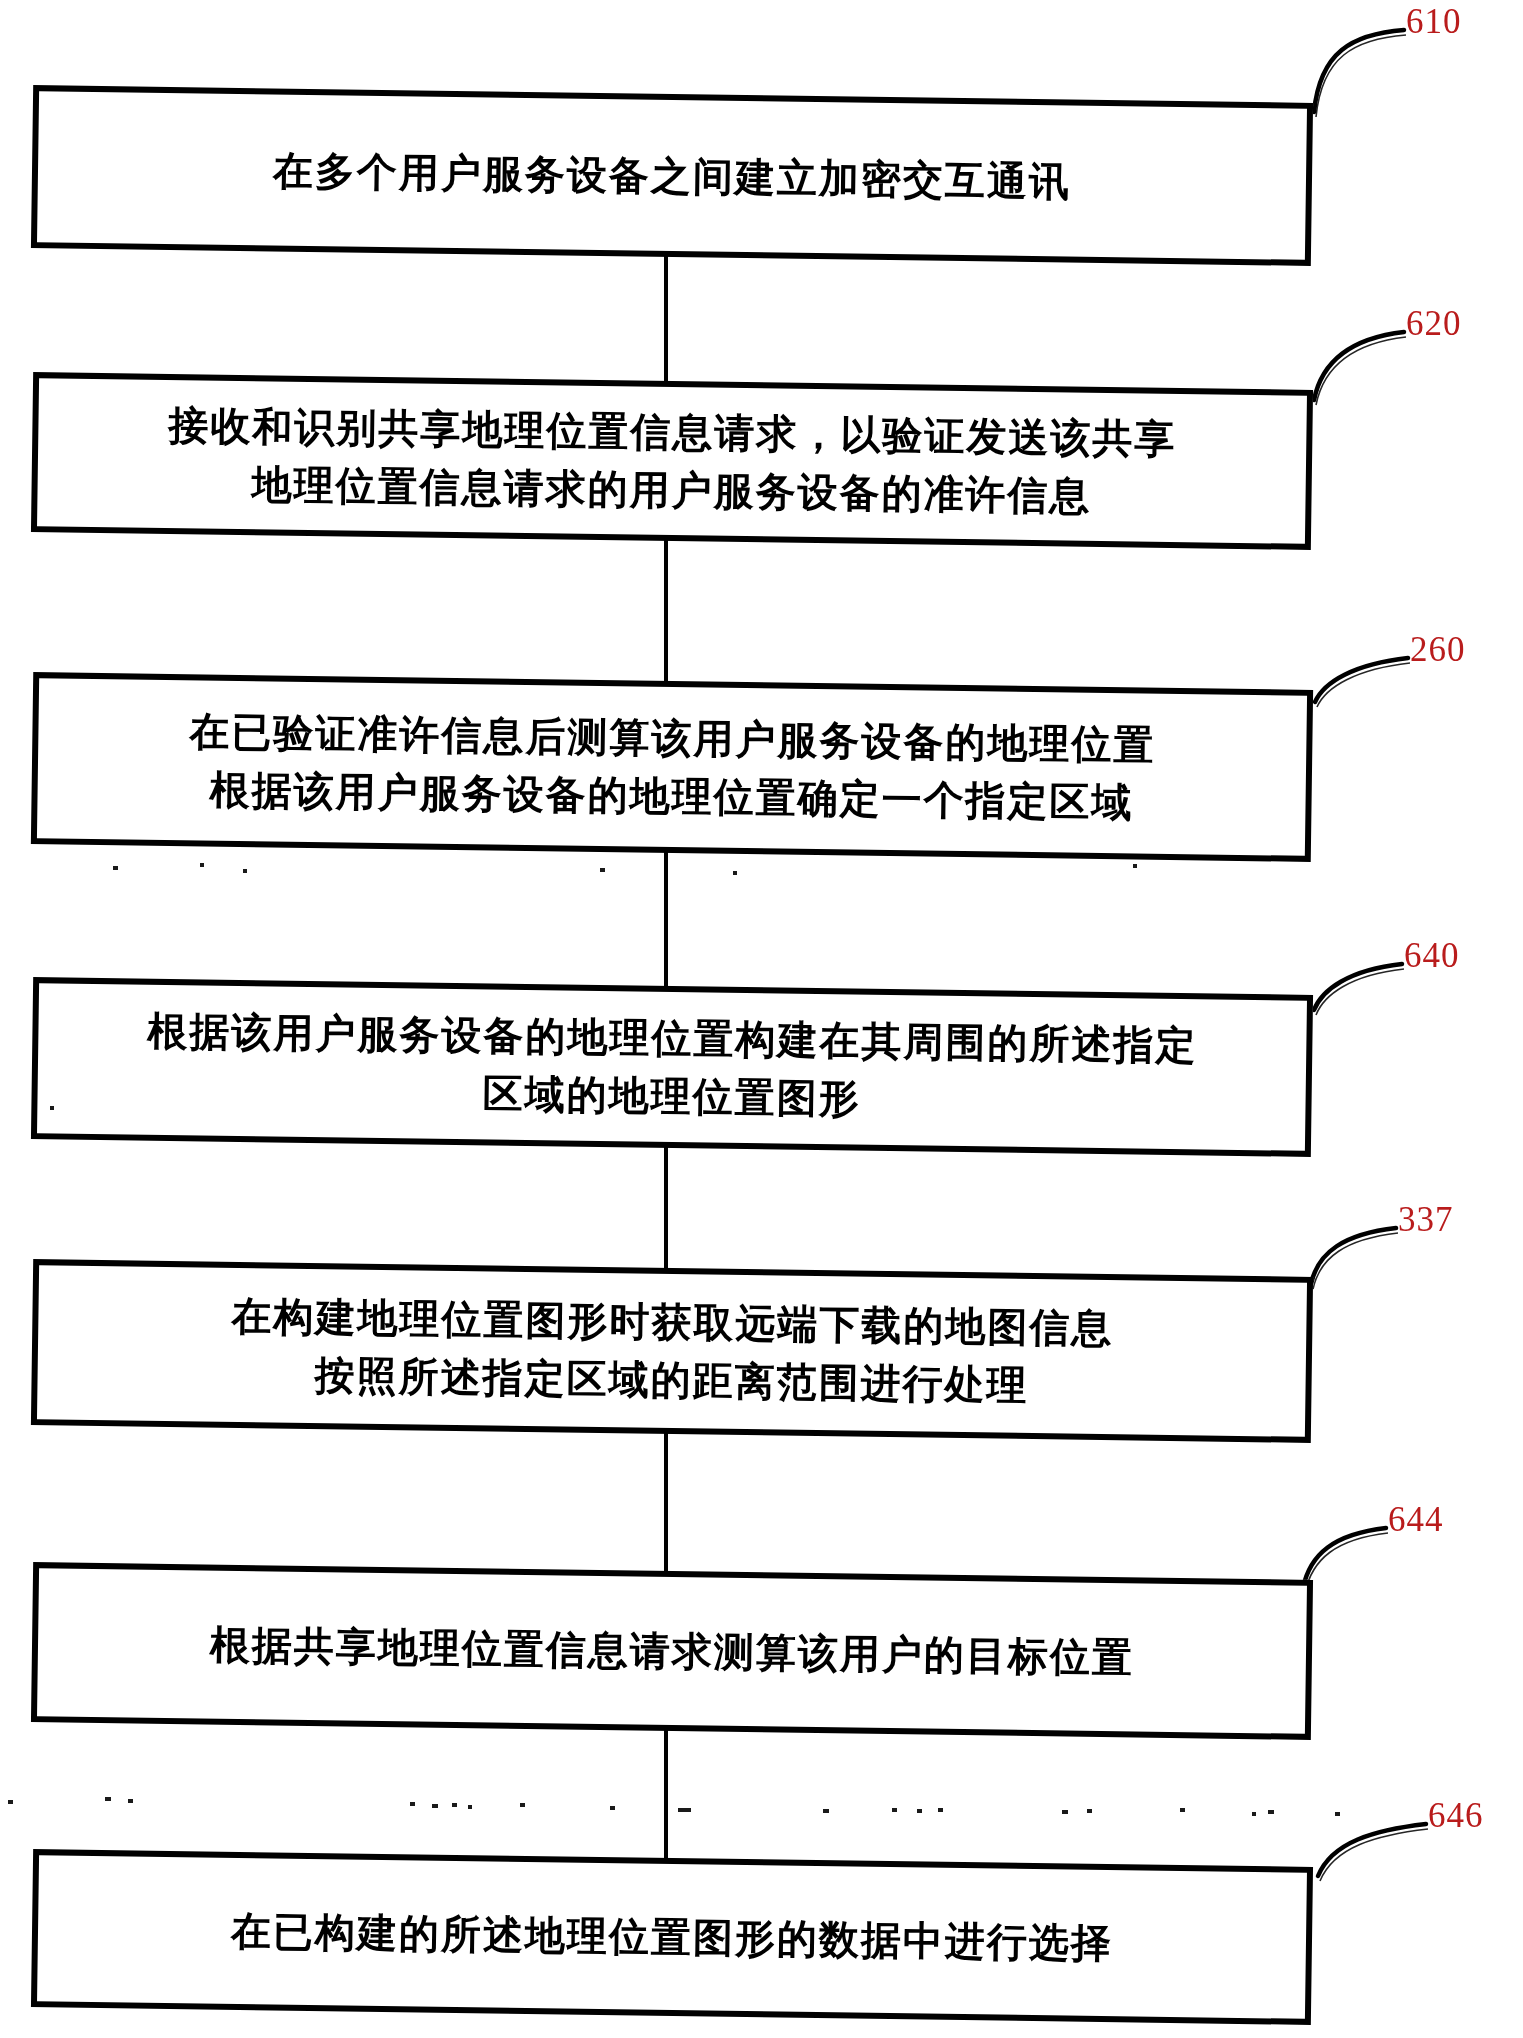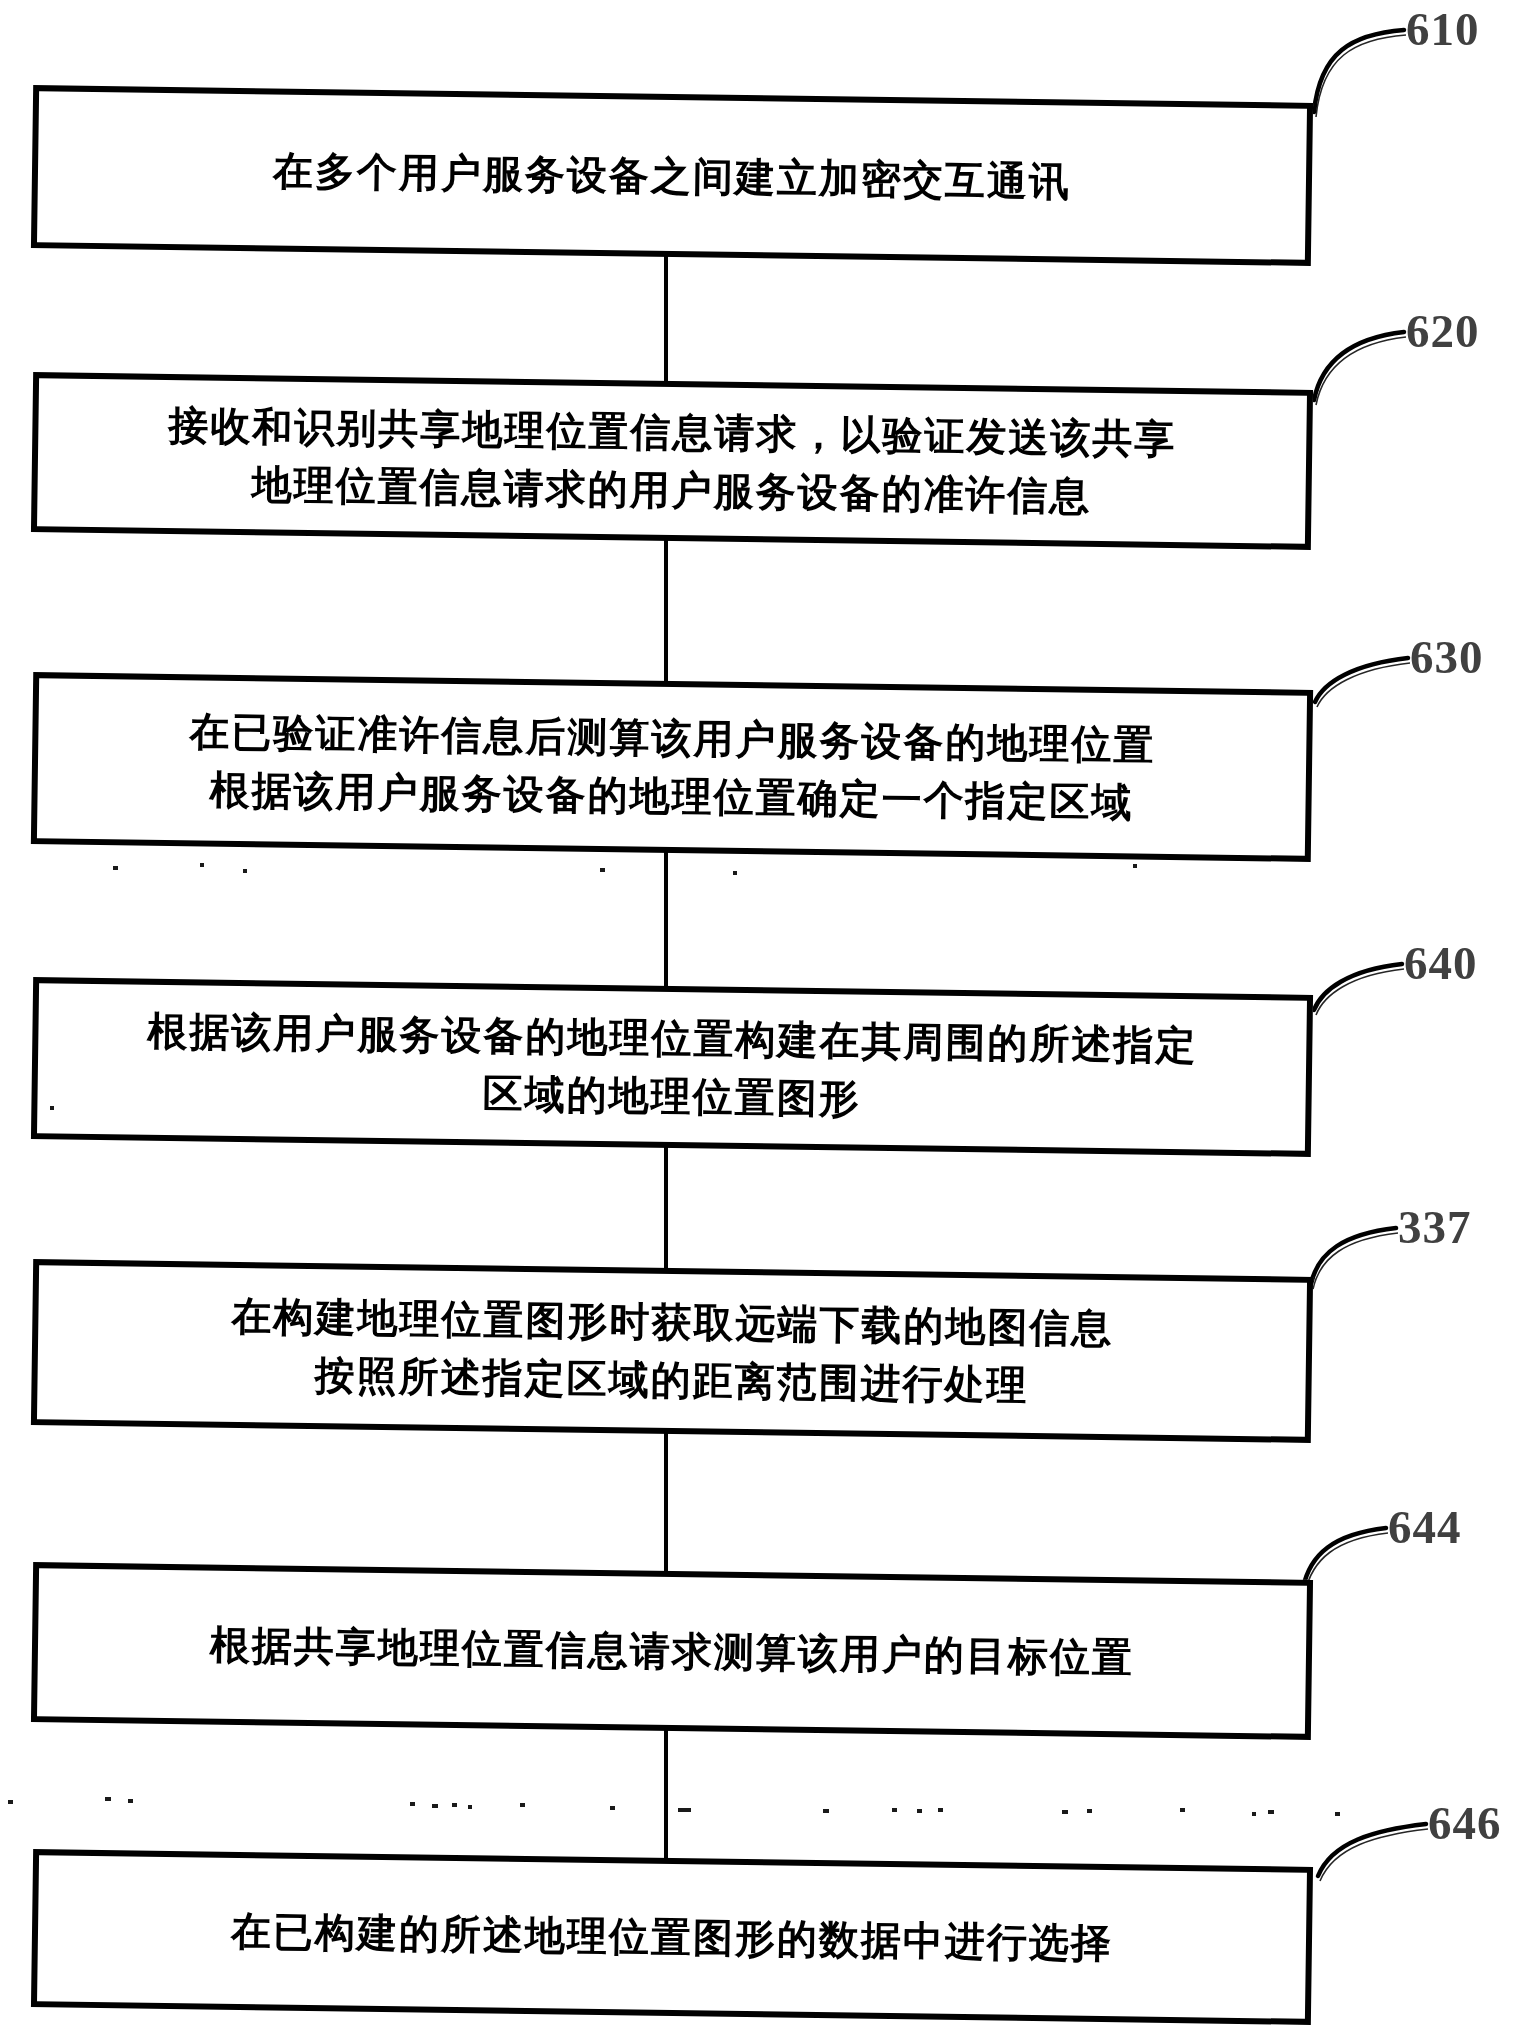--- a/index.html
+++ b/index.html
@@ -35,23 +35,23 @@
   }
   .connector {
     position: absolute;
     left: 664px;
     width: 4px;
     background: #000;
   }
   .step-label {
     position: absolute;
     font-family: "Liberation Serif", serif;
-    font-weight: 700;
-    font-size: 47px;
-    color: #404040;
+    font-weight: 400;
+    font-size: 35px;
+    color: #b91c1c;
     letter-spacing: 1px;
   }
   .leaders {
     position: absolute;
     left: 0; top: 0;
     width: 1523px;
     height: 2038px;
     pointer-events: none;
   }
   .artifact {
@@ -81,21 +81,21 @@
       <path d="M 1408 658 C 1354 664, 1324 682, 1315 702"></path>
       <path d="M 1402 964 C 1348 970, 1322 990, 1314 1010"></path>
       <path d="M 1396 1228 C 1344 1234, 1318 1252, 1311 1284"></path>
       <path d="M 1386 1528 C 1334 1534, 1310 1554, 1303 1588"></path>
       <path d="M 1426 1824 C 1374 1830, 1332 1842, 1318 1876"></path>
     </g>
   </svg>
 
   <div class="step-label" style="left:1406px; top:2px;">610</div>
   <div class="step-label" style="left:1406px; top:304px;text-align:right;">620</div>
-  <div class="step-label" style="left:1410px; top:630px;">630</div>
+  <div class="step-label" style="left:1410px; top:630px;">260</div>
   <div class="step-label" style="left:1404px; top:936px;">640</div>
   <div class="step-label" style="left:1398px; top:1200px;">337</div>
   <div class="step-label" style="left:1388px; top:1500px;text-align:center;">644</div>
   <div class="step-label" style="left:1428px; top:1796px;">646</div>
 
   <div class="flow-box" style="top:94px; height:163px;">
     <div class="box-line">在多个用户服务设备之间建立加密交互通讯</div>
   </div>
 
   <div class="flow-box" style="top:381px; height:160px;">

